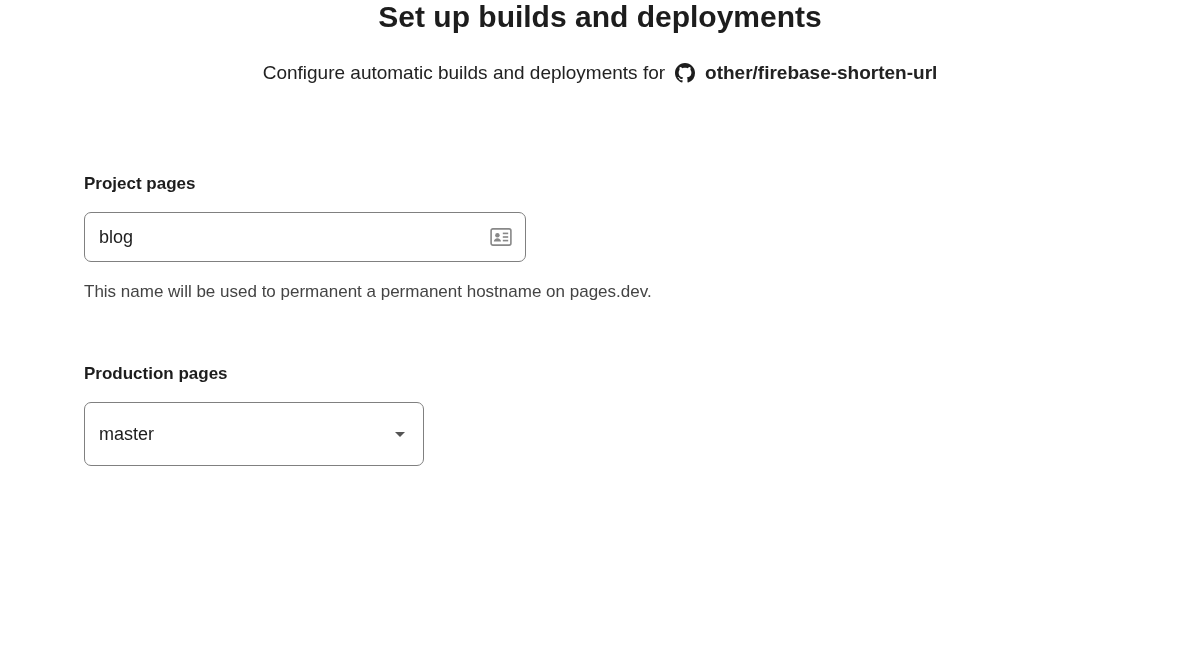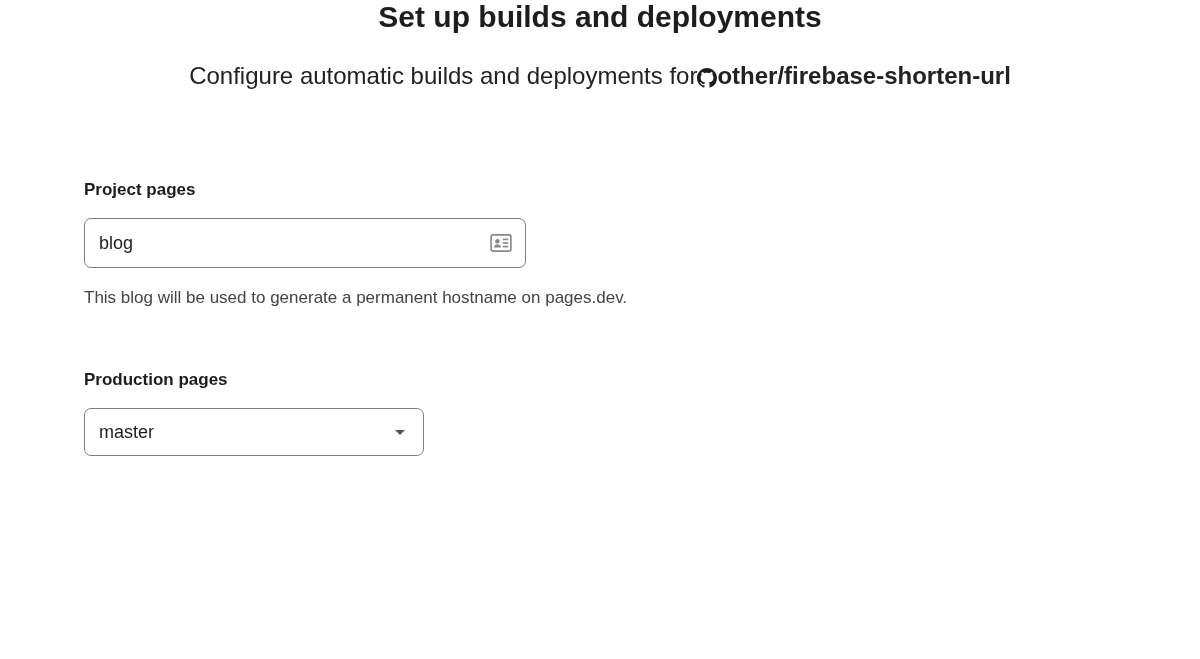--- a/index.html
+++ b/index.html
@@ -22,25 +22,26 @@
       text-align: center;
       margin-bottom: 90px;
     }
     .title {
       font-size: 30px;
       font-weight: 700;
       color: #1d1d1d;
       margin-bottom: 28px;
     }
     .subtitle {
-      font-size: 24px;
+      font-size: 19px;
       color: #222222;
       display: flex;
       align-items: center;
       justify-content: center;
+      gap: 10px;
     }
     .subtitle-text {
       font-weight: 400;
     }
     .github-icon {
       width: 20px;
       height: 20px;
       flex-shrink: 0;
     }
     .repo-name {
@@ -90,21 +91,21 @@
       color: #444444;
       line-height: 1.65;
     }
     .select-wrapper {
       position: relative;
       width: 340px;
       margin-bottom: 16px;
     }
     .select-input {
       width: 100%;
-      height: 48px;
+      height: 64px;
       border: 1.5px solid #808080;
       border-radius: 7px;
       padding: 0 40px 0 14px;
       font-size: 18px;
       color: #1d1d1d;
       font-family: inherit;
       background: #ffffff;
       appearance: none;
       outline: none;
       cursor: pointer;
@@ -143,21 +144,21 @@
           <svg viewBox="0 0 24 20" width="22" height="18" fill="none" stroke="#888888" stroke-width="1.8">
             <rect x="1" y="1" width="22" height="18" rx="2"></rect>
             <circle cx="8" cy="8" r="2.5" fill="#888888" stroke="none"></circle>
             <path d="M4 15c0-2 2-3.5 4-3.5s4 1.5 4 3.5" fill="#888888" stroke="none"></path>
             <line x1="14" y1="6" x2="20" y2="6" stroke-width="1.8"></line>
             <line x1="14" y1="10" x2="20" y2="10" stroke-width="1.8"></line>
             <line x1="14" y1="14" x2="20" y2="14" stroke-width="1.8"></line>
           </svg>
         </span>
       </div>
-      <p class="help-text">This blog will be used to generate a permanent hostname on pages.dev.</p>
+      <p class="help-text">This name will be used to permanent a permanent hostname on pages.dev.</p>
     </div>
 
     <div class="form-group">
       <label class="form-label">Production pages</label>
       <div class="select-wrapper">
         <select class="select-input">
           <option>master</option>
         </select>
         <span class="select-arrow">
           <svg width="12" height="8" viewBox="0 0 12 8" fill="#555555">

